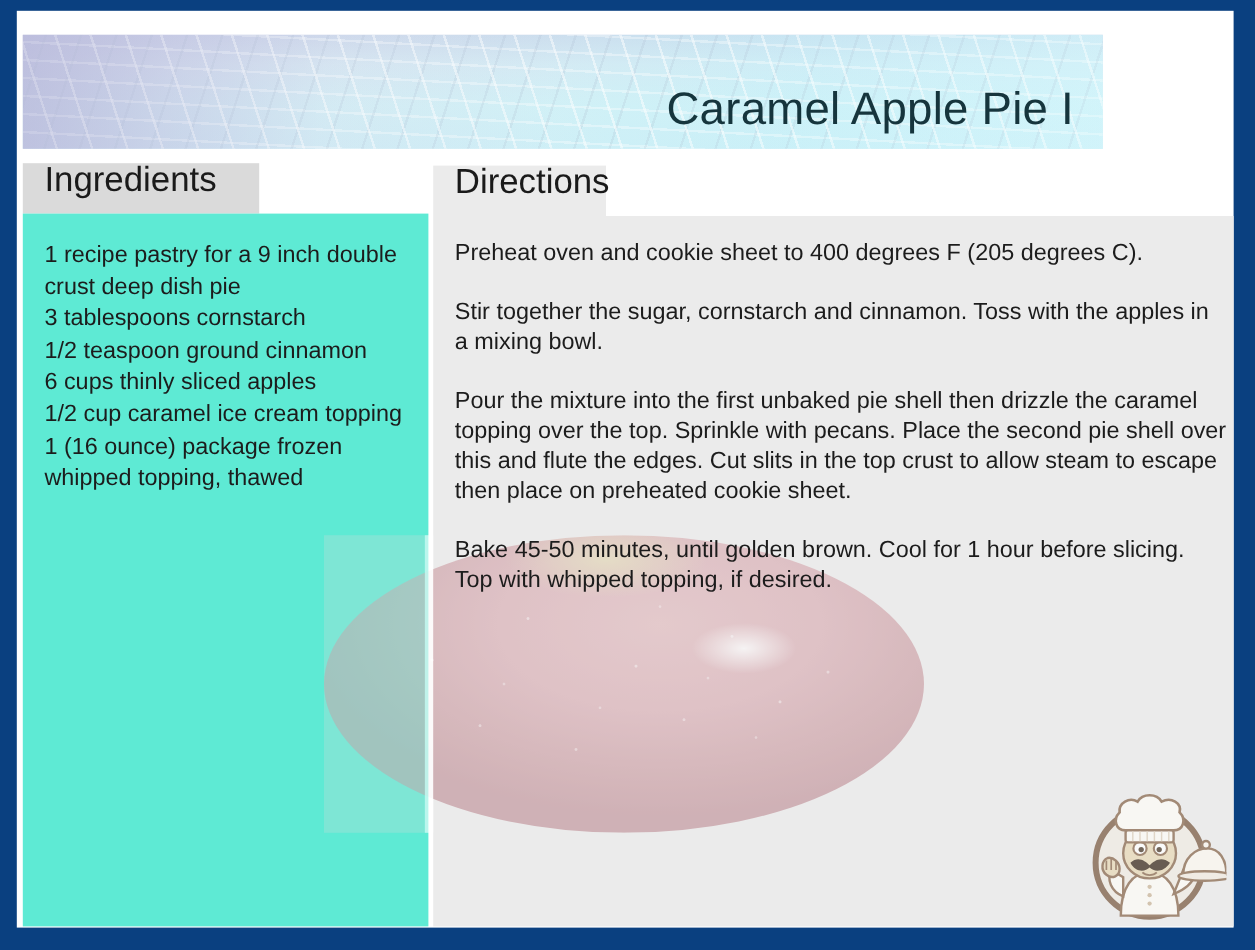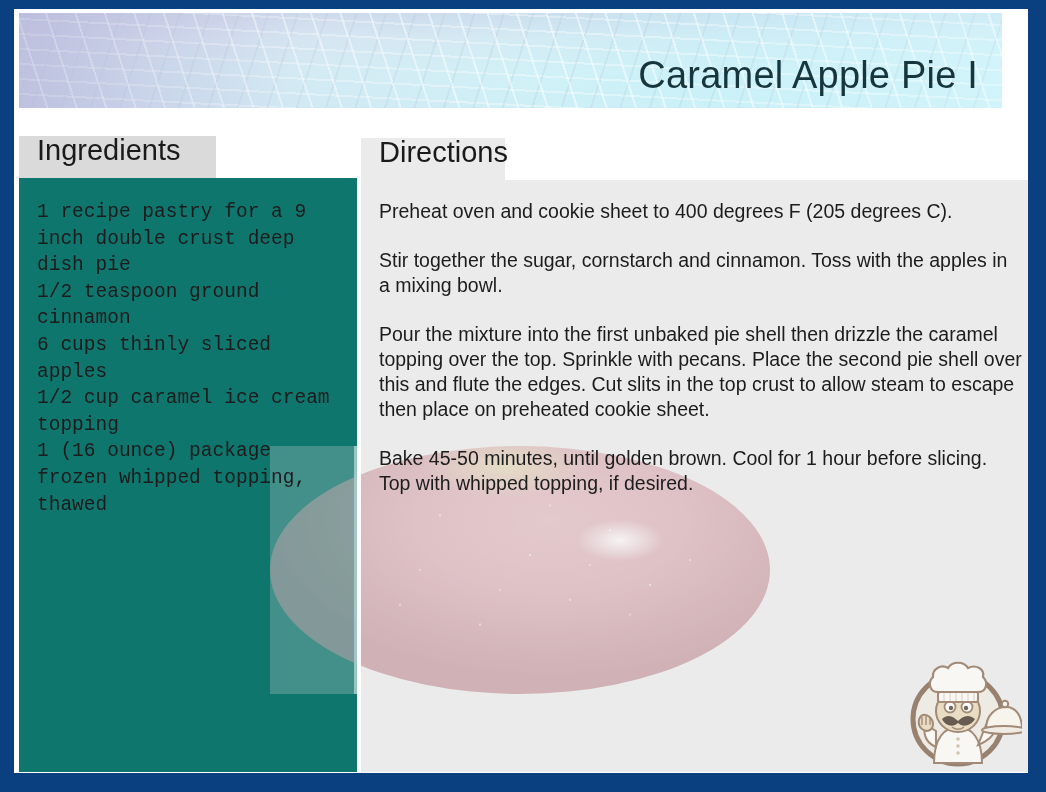--- a/index.html
+++ b/index.html
@@ -30,22 +30,22 @@
     width: 1014px;
     height: 764px;
     background: #ffffff;
     overflow: hidden;
   }
 
   
   .banner {
     position: absolute;
     left: 5px;
-    top: 4px;
-    width: 983px;
+    top: 20px;
+    width: 900px;
     height: 95px;
     background:
       linear-gradient(100deg,
         rgba(190,190,222,0.85) 0%,
         rgba(205,208,232,0.6) 14%,
         rgba(214,230,241,0.45) 30%,
         rgba(208,240,246,0.5) 50%,
         rgba(198,240,248,0.65) 72%,
         rgba(205,243,250,0.75) 100%),
       linear-gradient(180deg, #c8cde6 0%, #d7e6f2 26%, #d2f2f7 62%, #cdeef7 100%);
@@ -126,23 +126,22 @@
   
   .panel {
     position: absolute;
     box-sizing: border-box;
   }
   .panel-ingredients {
     left: 5px;
     top: 169px;
     width: 338px;
     height: 594px;
-    background: #0f766e;
+    background: #5eead4;
     padding: 21px 12px 0 18px;
-    font-family: Liberation Mono, monospace;
   }
   .panel-directions {
     left: 347px;
     top: 171px;
     width: 684px;
     height: 592px;
     background: #ebebeb;
     padding: 19px 22px 0 18px;
   }
 
@@ -258,20 +257,21 @@
       <span class="tab-label">Ingredients</span>
     </div>
 
     <div class="tab tab-directions">
       <span class="tab-label">Directions</span>
     </div>
 
     <div class="panel panel-ingredients">
       <div class="ingredient-list">
         <p class="ingredient-item">1 recipe pastry for a 9 inch double crust deep dish pie</p>
+        <p class="ingredient-item">3 tablespoons cornstarch</p>
         <p class="ingredient-item">1/2 teaspoon ground cinnamon</p>
         <p class="ingredient-item">6 cups thinly sliced apples</p>
         <p class="ingredient-item">1/2 cup caramel ice cream topping</p>
         <p class="ingredient-item">1 (16 ounce) package frozen whipped topping, thawed</p>
       </div>
     </div>
 
     <div class="panel panel-directions">
       <p class="direction-para">Preheat oven and cookie sheet to 400 degrees F (205 degrees C).</p>
       <p class="direction-para">Stir together the sugar, cornstarch and cinnamon. Toss with the apples in a mixing bowl.</p>

